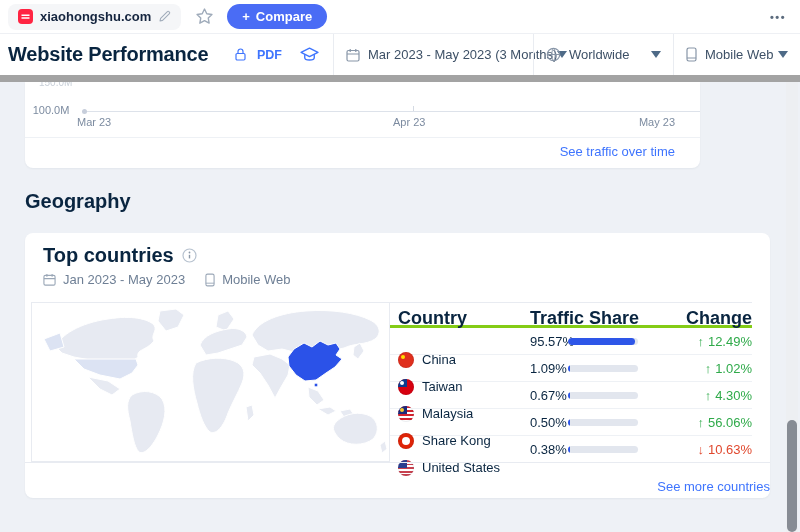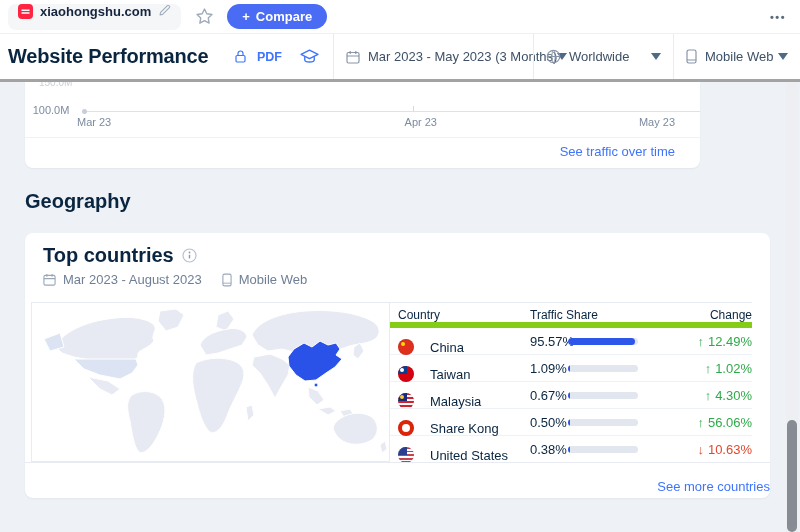--- a/index.html
+++ b/index.html
@@ -7,28 +7,28 @@
     --negative:#e0482e; --map-highlight:#2b52e8; --page-bg:#eef1f6;
     --text-dark:#092540; --text-gray:#6e7f95; --land:#e7eaf2;
   }
   *{box-sizing:border-box}
   html,body{margin:0;padding:0}
   body{width:800px;height:532px;font-family:"Liberation Sans",sans-serif;background:#fff;overflow:hidden}
   .page{position:relative;width:800px;height:532px;background:var(--page-bg);overflow:hidden}
 
   
   .topbar{position:absolute;left:0;top:0;width:800px;height:34px;background:#fff;border-bottom:1px solid #eef0f4;display:flex;align-items:center;padding-left:8px;z-index:5}
-  .domain-pill{display:flex;align-items:flex-start;gap:7px;background:#f5f6f8;border-radius:8px;height:26px;padding:0 10px;cursor:pointer}
+  .domain-pill{display:flex;align-items:center;gap:7px;background:#f5f6f8;border-radius:8px;height:26px;padding:0 10px;cursor:pointer}
   .domain-name{font-size:13px;font-weight:700;color:#15253f}
   .star-wrap{margin-left:13px;display:flex;align-items:center}
   .compare-btn{margin-left:12px;display:flex;align-items:center;gap:6px;height:25px;padding:0 15px;border:none;border-radius:13px;background:var(--accent);color:#fff;font-size:13px;font-weight:600;font-family:inherit;cursor:pointer}
   .more-menu{margin-left:auto;margin-right:14px;color:#5b6b7d;font-size:11px;letter-spacing:1.5px;cursor:pointer;font-weight:700}
 
   
-  .header-bar{position:absolute;left:0;top:34px;width:800px;height:48px;background:#fff;border-bottom:3px solid #a3a3a3;display:flex;align-items:center;padding-left:8px;z-index:5}
+  .header-bar{position:absolute;left:0;top:34px;width:800px;height:48px;background:#fff;border-bottom:7px solid #a3a3a3;display:flex;align-items:center;padding-left:8px;z-index:5}
   .page-title{font-size:20px;font-weight:700;color:var(--text-dark);letter-spacing:-.2px;white-space:nowrap}
   .pdf-btn{margin-left:auto;display:flex;align-items:center;gap:11px;color:var(--link);font-size:12.5px;font-weight:700;cursor:pointer}
   .cap-btn{margin:0 14px 0 18px;color:var(--link);display:flex;align-items:center;cursor:pointer}
   .filters{display:flex;height:100%}
   .filter{display:flex;align-items:center;justify-content:space-between;border-left:1px solid #e9ecf1;height:100%;padding:0 12px;cursor:pointer}
   .filter-date{width:200px}
   .filter-region{width:140px}
   .filter-device{width:127px}
   .filter-left{display:flex;align-items:center;gap:8px;color:#3d5066;font-size:13px;white-space:nowrap}
   .filter-left svg{color:#8795a7}
@@ -52,27 +52,27 @@
   .card-title-row{position:absolute;left:18px;top:11px;display:flex;align-items:center;gap:8px}
   .card-title{font-size:20px;font-weight:700;color:var(--text-dark)}
   .meta-row{position:absolute;left:18px;top:39px;display:flex;align-items:center;gap:7px;font-size:13px;color:var(--text-gray)}
   .meta-row svg{color:#9aa7b7}
   .meta-gap{width:6px}
 
   .map-panel{position:absolute;left:6px;top:69px;width:359px;height:160px;border:1px solid #e8ebf1;background:#fff;cursor:grab}
   .map-panel svg{display:block}
 
   .geo-table{position:absolute;left:365px;top:69px;width:362px;height:160px;border-top:1px solid #e8ebf1}
-  .t-header{position:relative;height:25px;border-bottom:6px solid #84cc16;font-size:12px;font-weight:400;color:var(--text-dark)}
+  .t-header{position:relative;height:25px;border-bottom:3px solid #84cc16;font-size:18px;font-weight:700;color:var(--text-dark)}
   .th-country{position:absolute;left:8px;top:5px}
   .th-share{position:absolute;left:140px;top:5px}
   .th-change{position:absolute;right:0;top:5px}
   .t-row{position:relative;height:27px;border-bottom:1px solid #eef1f5;cursor:pointer}
   .t-row:last-child{border-bottom:none}
-  .cell-country{position:absolute;left:8px;top:0;height:27px;display:flex;align-items:flex-end;gap:16px}
+  .cell-country{position:absolute;left:8px;top:18px;height:27px;display:flex;align-items:center;gap:8px}
   .country-name{font-size:13px;color:var(--text-dark)}
   .cell-share{position:absolute;left:140px;top:6px;font-size:13px;color:var(--text-dark)}
   .bar-track{position:absolute;left:178px;top:10px;width:70px;height:7px;border-radius:4px;background:#e2e6ee;overflow:hidden}
   .bar-fill{display:block;height:7px;border-radius:4px;background:var(--bar)}
   .cell-change{position:absolute;right:0;top:6px;font-size:13px;display:flex;gap:4px}
   .cell-change.up{color:var(--positive)}
   .cell-change.down{color:var(--negative)}
   .card-footer{position:absolute;left:0;right:0;top:229px;height:48px;border-top:1px solid #e8ebf1;display:flex;align-items:center;justify-content:flex-end;}
 
   
@@ -172,21 +172,21 @@
   </div>
 
   <div class="chart-card">
     <span class="clipped-label">150.0M</span>
     <span class="y-label">100.0M</span>
     <div class="axis"></div>
     <span class="axis-marker"></span>
     <span class="tick" style="left:388px"></span>
     <span class="tick" style="left:719px"></span>
     <span class="x-label" style="left:52px">Mar 23</span>
-    <span class="x-label" style="left:368px;width:44px;text-align:right">Apr 23</span>
+    <span class="x-label" style="left:368px;width:44px;text-align:left">Apr 23</span>
     <span class="x-label" style="right:25px">May 23</span>
     <div class="chart-footer-line"></div>
     <span class="card-link chart-link">See traffic over time</span>
   </div>
 
   <div class="geo-title">Geography</div>
 
   <div class="countries-card">
     <div class="card-title-row">
       <span class="card-title">Top countries</span>
@@ -194,21 +194,21 @@
           <circle cx="7.5" cy="7.5" r="6.5" fill="none" stroke="#b7c2cf" stroke-width="1.2"></circle>
           <path d="M7.5 6.8v3.6" stroke="#8c99a8" stroke-width="1.4"></path>
           <circle cx="7.5" cy="4.5" r=".9" fill="#8c99a8"></circle>
         </svg>
     </div>
     <div class="meta-row">
       <svg width="13" height="13" viewBox="0 0 14 14">
           <rect x="1" y="2.5" width="12" height="10.5" rx="1.5" fill="none" stroke="currentColor" stroke-width="1.2"></rect>
           <path d="M1 6h12M4.2 1v3M9.8 1v3" stroke="currentColor" stroke-width="1.2"></path>
         </svg>
-      <span>Mar 2023 - August 2023</span>
+      <span>Jan 2023 - May 2023</span>
       <span class="meta-gap"></span>
       <svg width="10" height="14" viewBox="0 0 11 15">
           <rect x="1" y="1" width="9" height="13" rx="1.8" fill="none" stroke="currentColor" stroke-width="1.2"></rect>
           <path d="M1 11h9" stroke="currentColor" stroke-width="1"></path>
         </svg>
       <span>Mobile Web</span>
     </div>
 
     <div class="map-panel">
       <svg width="357" height="158" viewBox="0 0 357 158">

